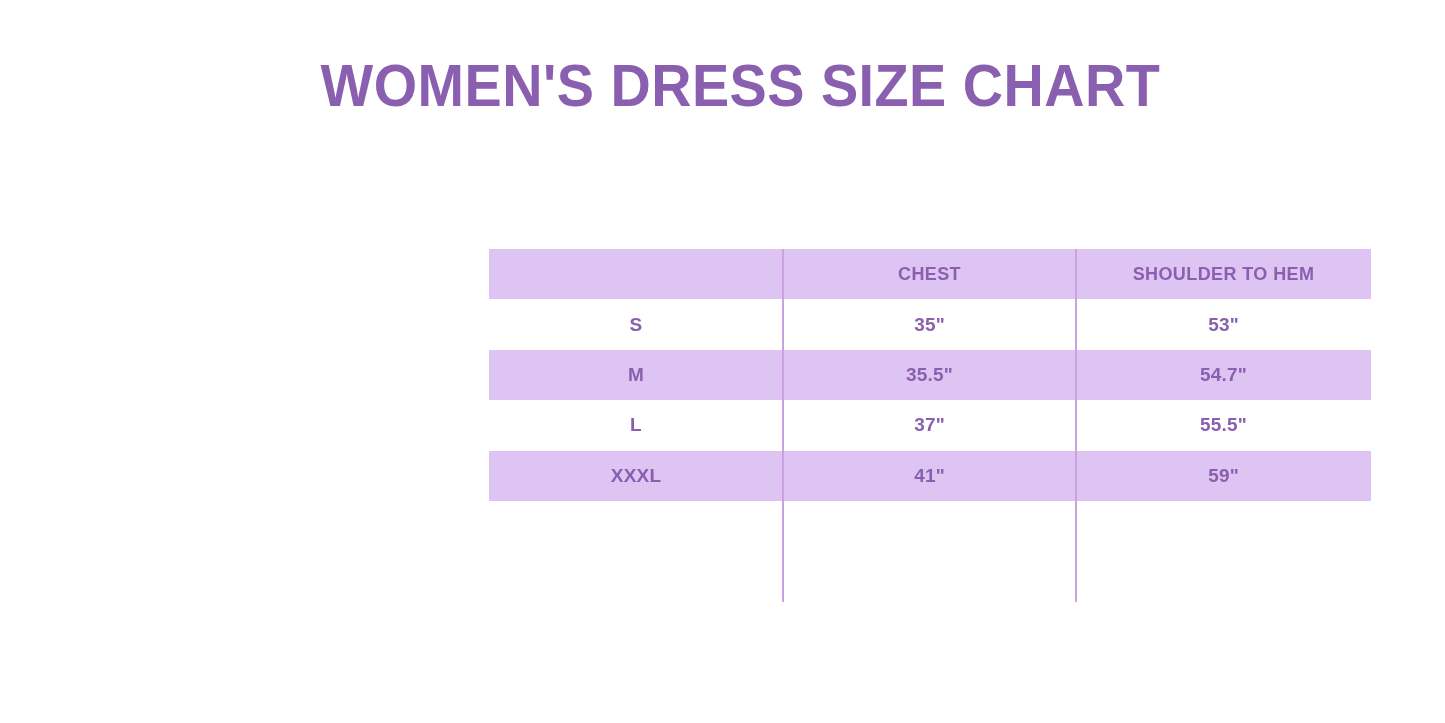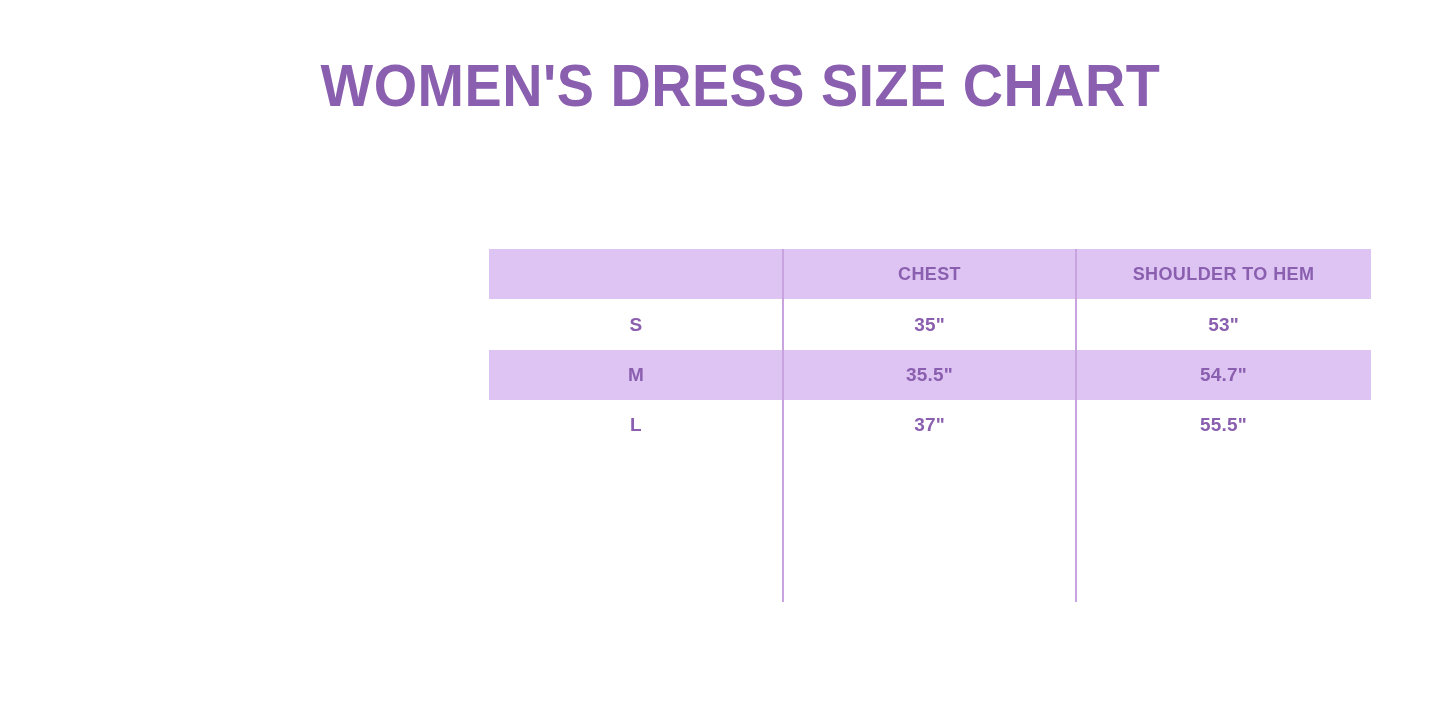--- a/index.html
+++ b/index.html
@@ -140,20 +140,25 @@
       </tr>
 
       <tr class="band-plain">
         <td>L</td>
         <td>37"</td>
         <td>55.5"</td>
       </tr>
 
 
 
+      <tr class="band-shade">
+        <td>XXXL</td>
+        <td>41"</td>
+        <td>59"</td>
+      </tr>
 
     </tbody>
   </table>
 
   <div class="col-divider d1"></div>
   <div class="col-divider d2"></div>
 
 </div>
 
 </body></html>

